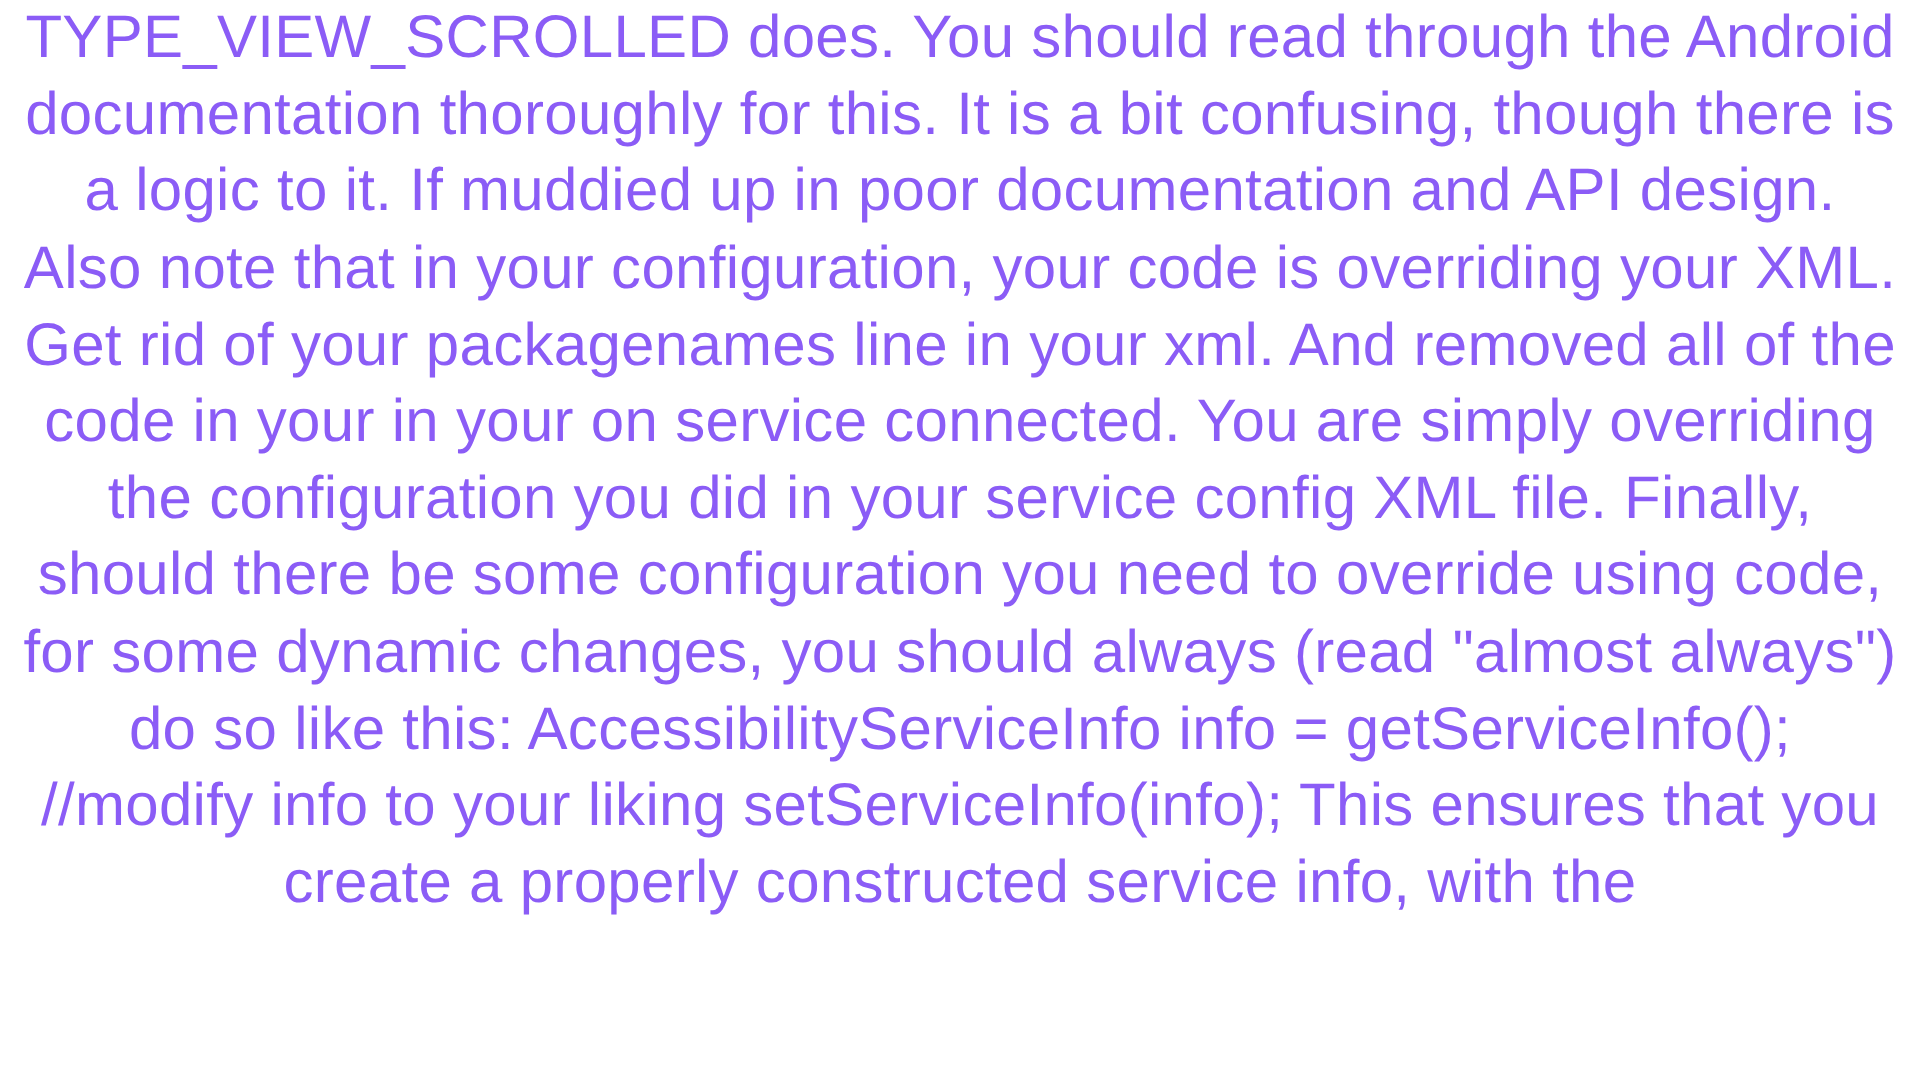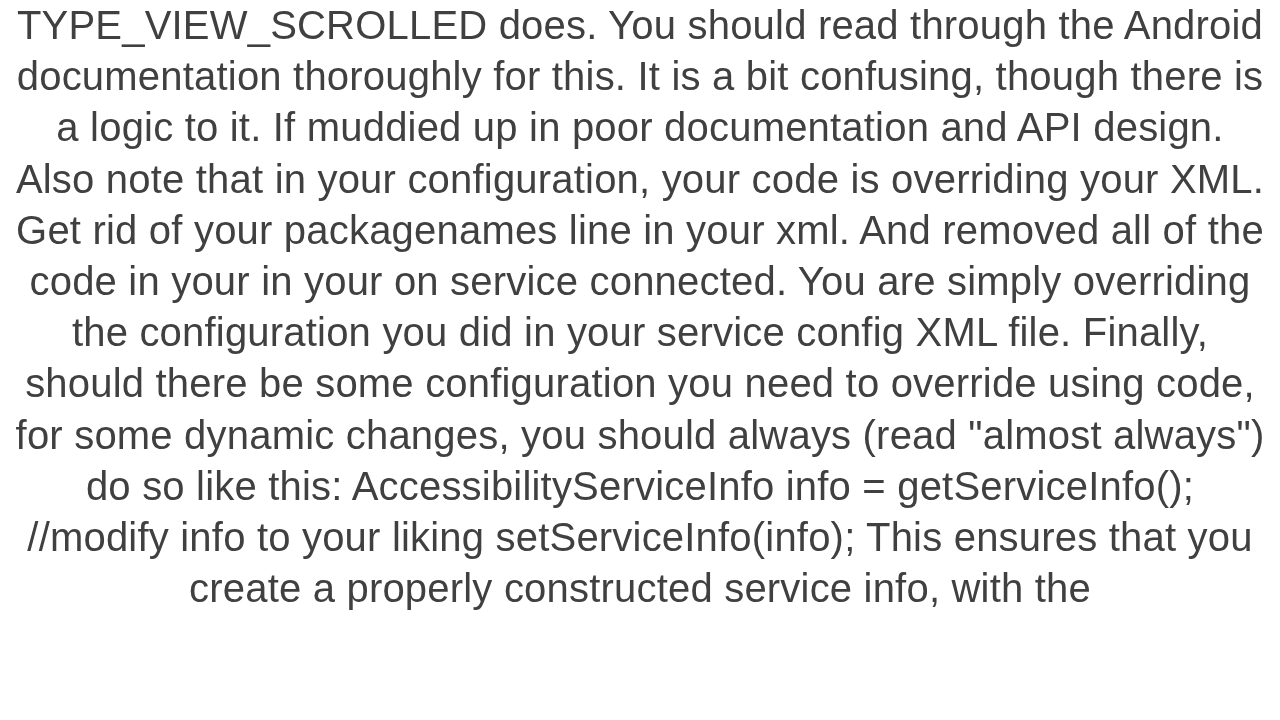--- a/index.html
+++ b/index.html
@@ -13,21 +13,21 @@
       overflow: hidden;
       background: #ffffff;
     }
     .content {
       width: 100%;
       height: 100%;
       padding: 0 14px;
       font-family: Arial, Helvetica, sans-serif;
       font-size: 40px;
       line-height: 1.28;
-      color: #404040;
+      color: #8b5cf6;
       text-align: center;
       font-weight: 400;
       letter-spacing: 0.2px;
     }
   </style>
 </head>
 <body>
 
 <div class="content">TYPE_VIEW_SCROLLED does.  You should read through the Android documentation thoroughly for this.  It is a bit confusing, though there is a logic to it.  If muddied up in poor documentation and API design.  Also note that in your configuration, your code is overriding your XML.  Get rid of your packagenames line in your xml.  And removed all of the code in your in your on service connected.  You are simply overriding the configuration you did in your service config XML file. Finally, should there be some configuration you need to override using code, for some dynamic changes, you should always (read "almost always") do so like this: AccessibilityServiceInfo info = getServiceInfo(); //modify info to your liking setServiceInfo(info);  This ensures that you create a properly constructed service info, with the</div>
 

